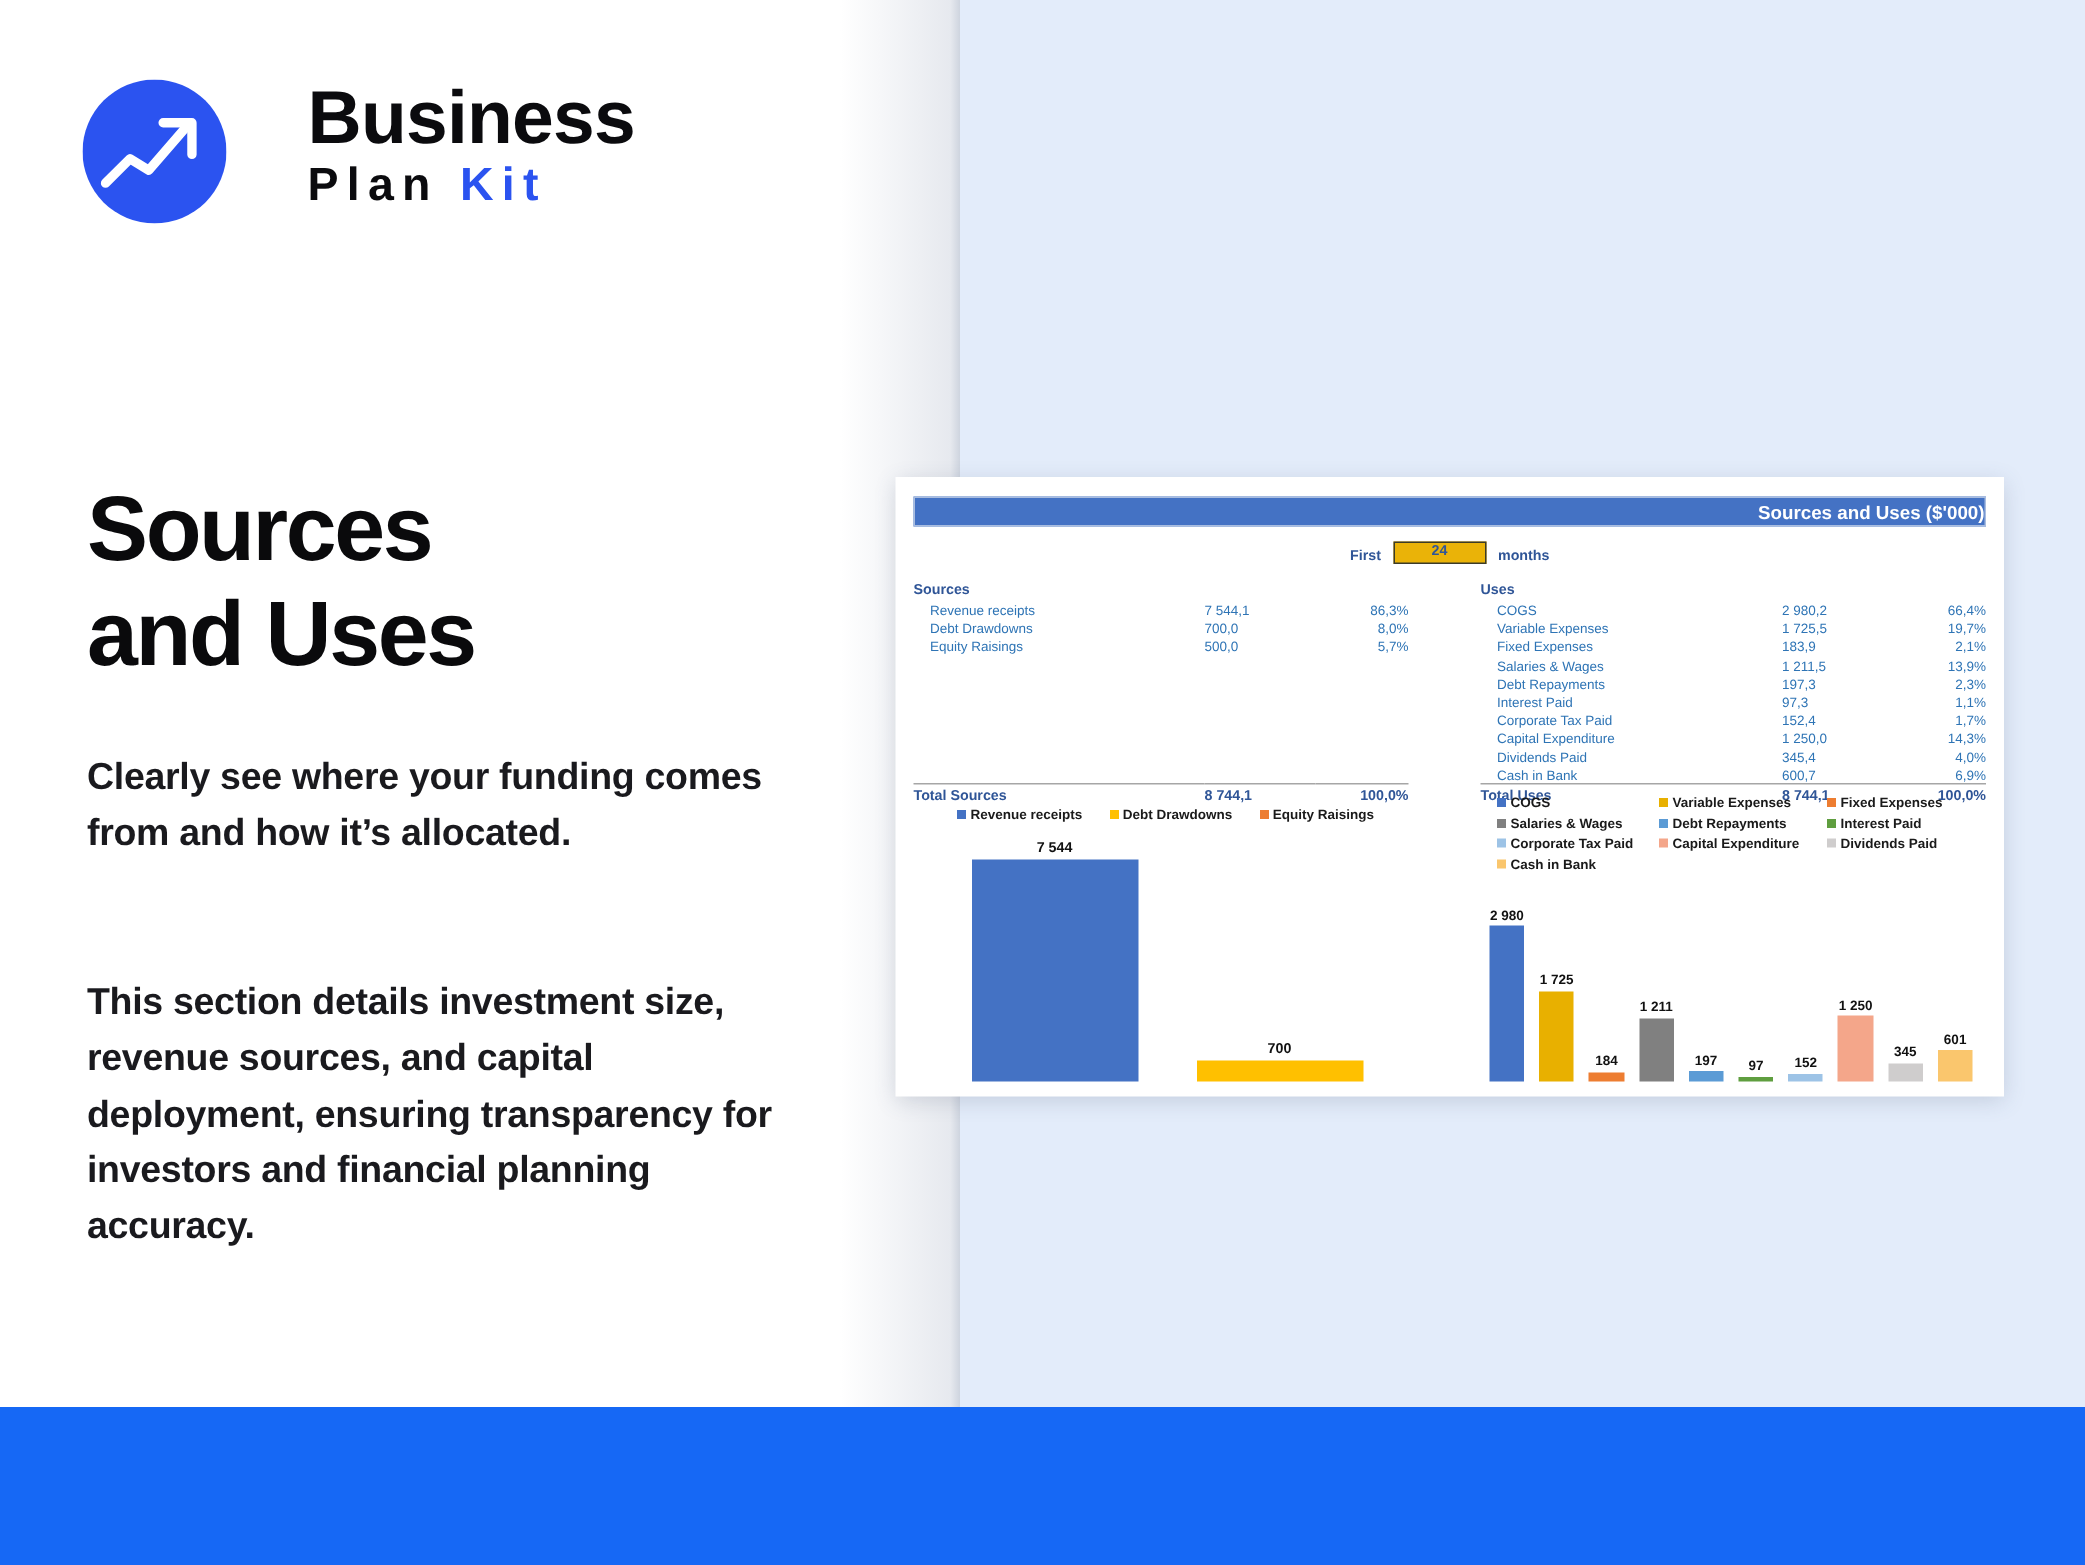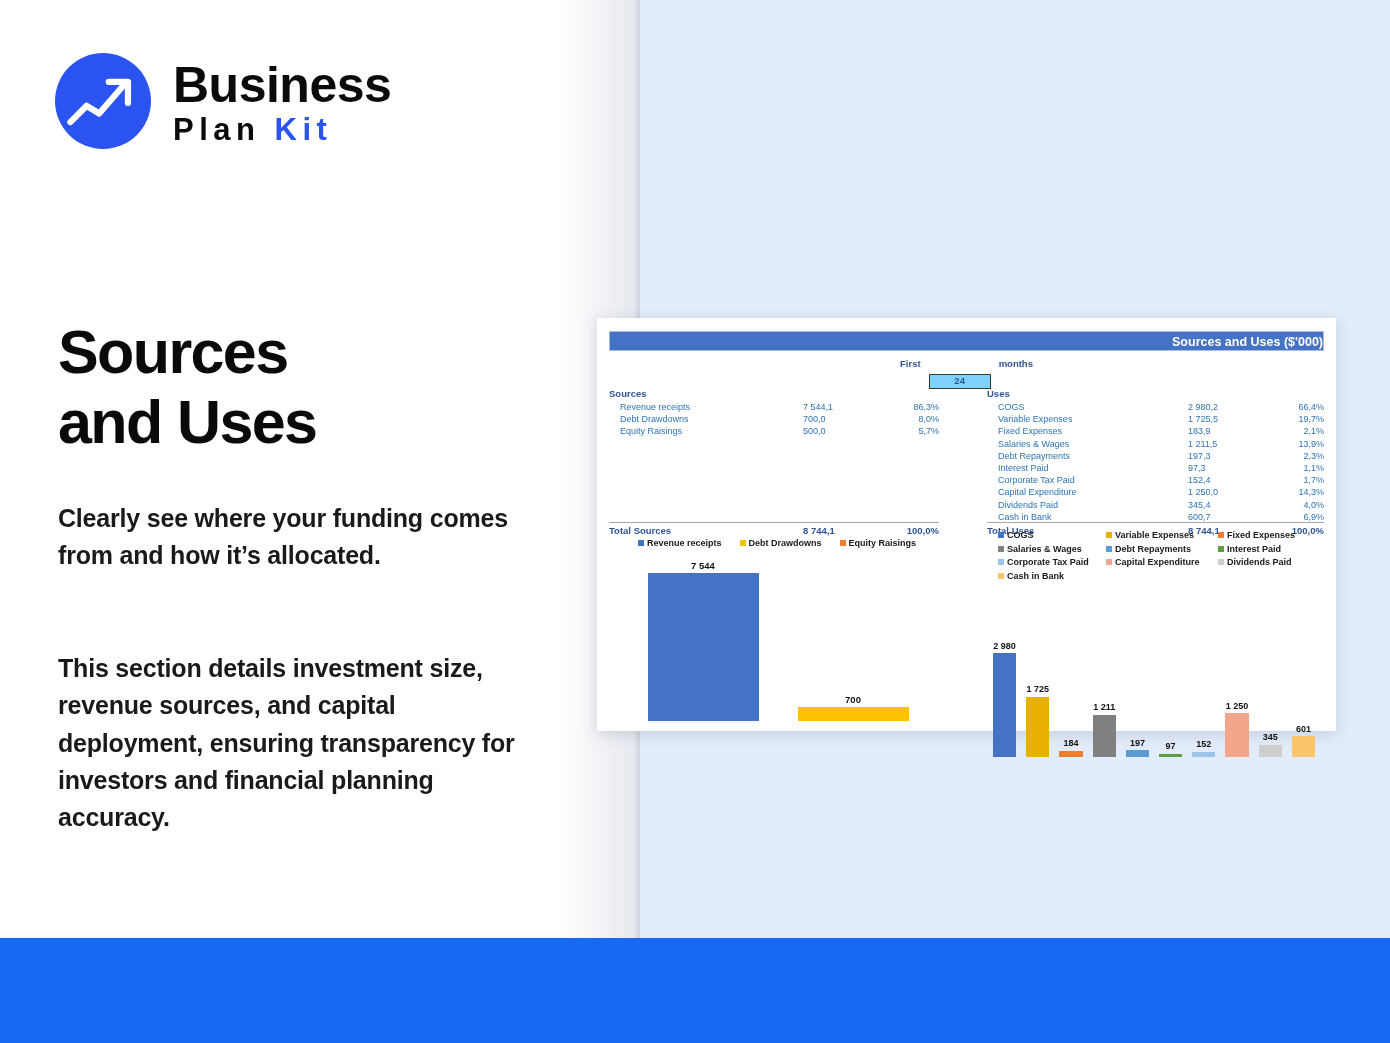--- a/index.html
+++ b/index.html
@@ -15,21 +15,21 @@
   .bg-left  { position:absolute; left:0; top:0; width:640px; height:938px; background:#ffffff; }
   .bg-right { position:absolute; left:640px; top:0; width:750px; height:938px; background:#e3ecfa; }
   .bg-left-shadow {
     position:absolute; left:560px; top:0; width:80px; height:938px;
     background:linear-gradient(to right, rgba(255,255,255,0) 0%, rgba(210,215,225,0.55) 92%, rgba(190,198,212,0.75) 100%);
     pointer-events:none;
   }
   .bottom-bar { position:absolute; left:0; top:938px; width:1390px; height:105px; background:#1668f5; }
 
   
-  .logo { position:absolute; left:55px; top:53px; display:flex; align-items:flex-end; }
+  .logo { position:absolute; left:55px; top:53px; display:flex; align-items:flex-start;gap:32px; }
   .logo-mark { width:96px; height:96px; flex:0 0 auto; }
   .logo-text { margin-left:22px; }
   .logo-line1 {
     font-size:50px; font-weight:bold; color:#0b0b0e; line-height:1.0;
     letter-spacing:-0.5px; position:relative; white-space:nowrap;
   }
   .logo-line2 {
     font-size:31px; font-weight:bold; color:#0b0b0e; line-height:1.18;
     letter-spacing:5.5px; white-space:nowrap; margin-top:2px;
   }
@@ -59,27 +59,27 @@
 
   .sheet-title {
     position:absolute; left:12px; top:13px; width:715px; height:20px;
     background:#4472c4; color:#ffffff;
     font-size:12.5px; font-weight:bold; text-align:right; line-height:20px;
     border:1px solid #a9bde0;
   }
 
   .months-row {
     position:absolute; left:12px; top:40px; width:715px; height:18px;
-    display:flex; align-items:flex-start; justify-content:center; gap:8px;
+    display:flex; align-items:flex-end; justify-content:center; gap:8px;
   }
   .lbl-first, .lbl-months {
     font-size:9.5px; font-weight:bold; color:#2f5597;
   }
   .months-box {
-    width:62px; height:15px; background:#7dd3fc;
+    width:62px; height:15px; background:#eab308;
     border:1.5px solid #3b3b28;
     font-size:9.5px; font-weight:bold; color:#2f5597;
     text-align:center; line-height:12px;margin-top:16px;
   }
 
   
   .tbl { position:absolute; font-size:9px; color:#2e74b5; }
   .tbl-sources { left:12px; top:70px; width:330px; }
   .tbl-uses    { left:390px; top:70px; width:337px; }
   .tbl table { width:100%; border-collapse:collapse; }
@@ -108,21 +108,21 @@
     display:flex; gap:18px;
   }
   .legend-right {
     left:998px; top:530px; width:310px;
     display:grid; grid-template-columns:108px 112px 90px; row-gap:3.5px;
   }
 
   
   .chart { position:absolute; }
   .chart-left  { left:628px; top:556px; width:300px; height:165px; }
-  .chart-right { left:988px; top:600px; width:332px; height:121px;margin-top:36px; }
+  .chart-right { left:988px; top:600px; width:332px; height:121px; }
   .bars { position:absolute; left:0; bottom:0; width:100%; height:100%;
           display:flex; align-items:flex-end; }
   .bar-slot { flex:1 1 0; display:flex; flex-direction:column;
               align-items:center; justify-content:flex-end; height:100%; }
   .bar-val { font-size:9.5px; font-weight:bold; color:#111; margin-bottom:2.5px;
              white-space:nowrap; }
   .bar { width:74%; min-height:3px; }
   .chart-right .bar { width:70%; }
   .chart-right .bar-val { font-size:9px; }
 </style>

